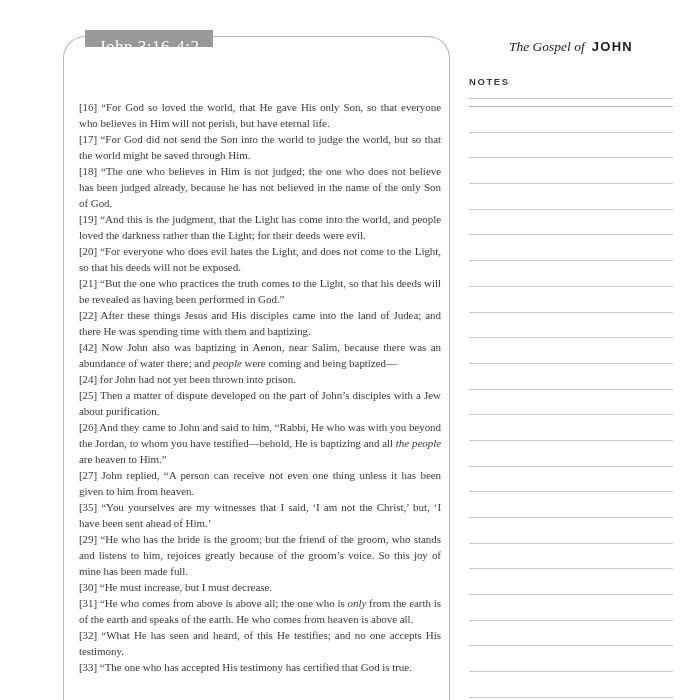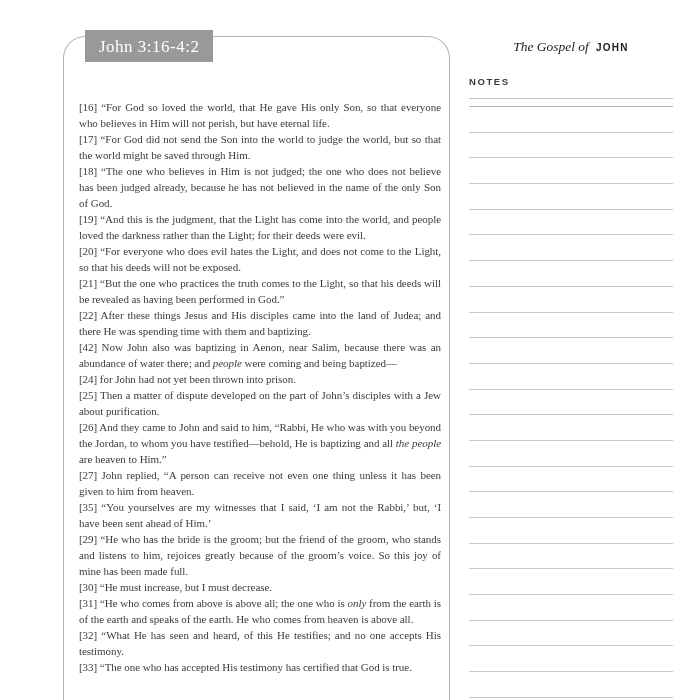--- a/index.html
+++ b/index.html
@@ -23,21 +23,21 @@
     left: 63px; top: 36px;
     width: 387px; height: 680px;
     background: #ffffff;
     border: 1px solid var(--card-border);
     border-bottom: none;
     border-radius: 22px 22px 0 0;
   }
   .chapter-chip {
     position: absolute;
     left: 85px; top: 30px;
-    height: 32px;
+    height: 17px;
     padding: 0 14px;
     background: var(--chip-bg);
     color: var(--chip-text);
     font-family: "Liberation Serif", serif;
     font-size: 17px;
     line-height: 34px;
     letter-spacing: 0.5px;
     z-index: 2;
   }
   .scripture {
@@ -62,21 +62,21 @@
     white-space: nowrap;
   }
   .gospel-prefix {
     font-family: "Liberation Serif", serif;
     font-style: italic;
     font-size: 13.5px;
   }
   .gospel-book {
     font-family: "Liberation Sans", sans-serif;
     font-weight: bold;
-    font-size: 10px;
+    font-size: 13px;
     letter-spacing: 1.3px;
     margin-left: 3px;
     text-align: center;
   }
   .notes-label {
     position: absolute;
     left: 469px; top: 76px;
     font-family: Liberation Sans, sans-serif;
     font-size: 9.5px;
     font-weight: bold;
@@ -113,21 +113,21 @@
     <p class="verse"><span class="vnum">[18]</span> <span>“The one who believes in Him is not judged; the one who does not believe has been judged already, because he has not believed in the name of the only Son of God.</span></p>
     <p class="verse"><span class="vnum">[19]</span> <span>“And this is the judgment, that the Light has come into the world, and people loved the darkness rather than the Light; for their deeds were evil.</span></p>
     <p class="verse"><span class="vnum">[20]</span> <span>“For everyone who does evil hates the Light, and does not come to the Light, so that his deeds will not be exposed.</span></p>
     <p class="verse"><span class="vnum">[21]</span> <span>“But the one who practices the truth comes to the Light, so that his deeds will be revealed as having been performed in God.”</span></p>
     <p class="verse"><span class="vnum">[22]</span> <span>After these things Jesus and His disciples came into the land of Judea; and there He was spending time with them and baptizing.</span></p>
     <p class="verse"><span class="vnum">[42]</span> <span>Now John also was baptizing in Aenon, near Salim, because there was an abundance of water there; and </span><i>people</i><span> were coming and being baptized—</span></p>
     <p class="verse"><span class="vnum">[24]</span> <span>for John had not yet been thrown into prison.</span></p>
     <p class="verse"><span class="vnum">[25]</span> <span>Then a matter of dispute developed on the part of John’s disciples with a Jew about purification.</span></p>
     <p class="verse"><span class="vnum">[26]</span> <span>And they came to John and said to him, “Rabbi, He who was with you beyond the Jordan, to whom you have testified—behold, He is baptizing and all </span><i>the people</i><span> are heaven to Him.”</span></p>
     <p class="verse"><span class="vnum">[27]</span> <span>John replied, “A person can receive not even one thing unless it has been given to him from heaven.</span></p>
-    <p class="verse"><span class="vnum">[35]</span> <span>“You yourselves are my witnesses that I said, ‘I am not the Rabbi,’ but, ‘I have been sent ahead of Him.’</span></p>
+    <p class="verse"><span class="vnum">[35]</span> <span>“You yourselves are my witnesses that I said, ‘I am not the Christ,’ but, ‘I have been sent ahead of Him.’</span></p>
     <p class="verse"><span class="vnum">[29]</span> <span>“He who has the bride is the groom; but the friend of the groom, who stands and listens to him, rejoices greatly because of the groom’s voice. So this joy of mine has been made full.</span></p>
     <p class="verse"><span class="vnum">[30]</span> <span>“He must increase, but I must decrease.</span></p>
     <p class="verse"><span class="vnum">[31]</span> <span>“He who comes from above is above all; the one who is </span><i>only</i><span> from the earth is of the earth and speaks of the earth. He who comes from heaven is above all.</span></p>
     <p class="verse"><span class="vnum">[32]</span> <span>“What He has seen and heard, of this He testifies; and no one accepts His testimony.</span></p>
     <p class="verse"><span class="vnum">[33]</span> <span>“The one who has accepted His testimony has certified that God is true.</span></p>
   </div>
 
 <div class="masthead">
   <span class="gospel-prefix">The Gospel of</span>
   <span class="gospel-book">JOHN</span>

